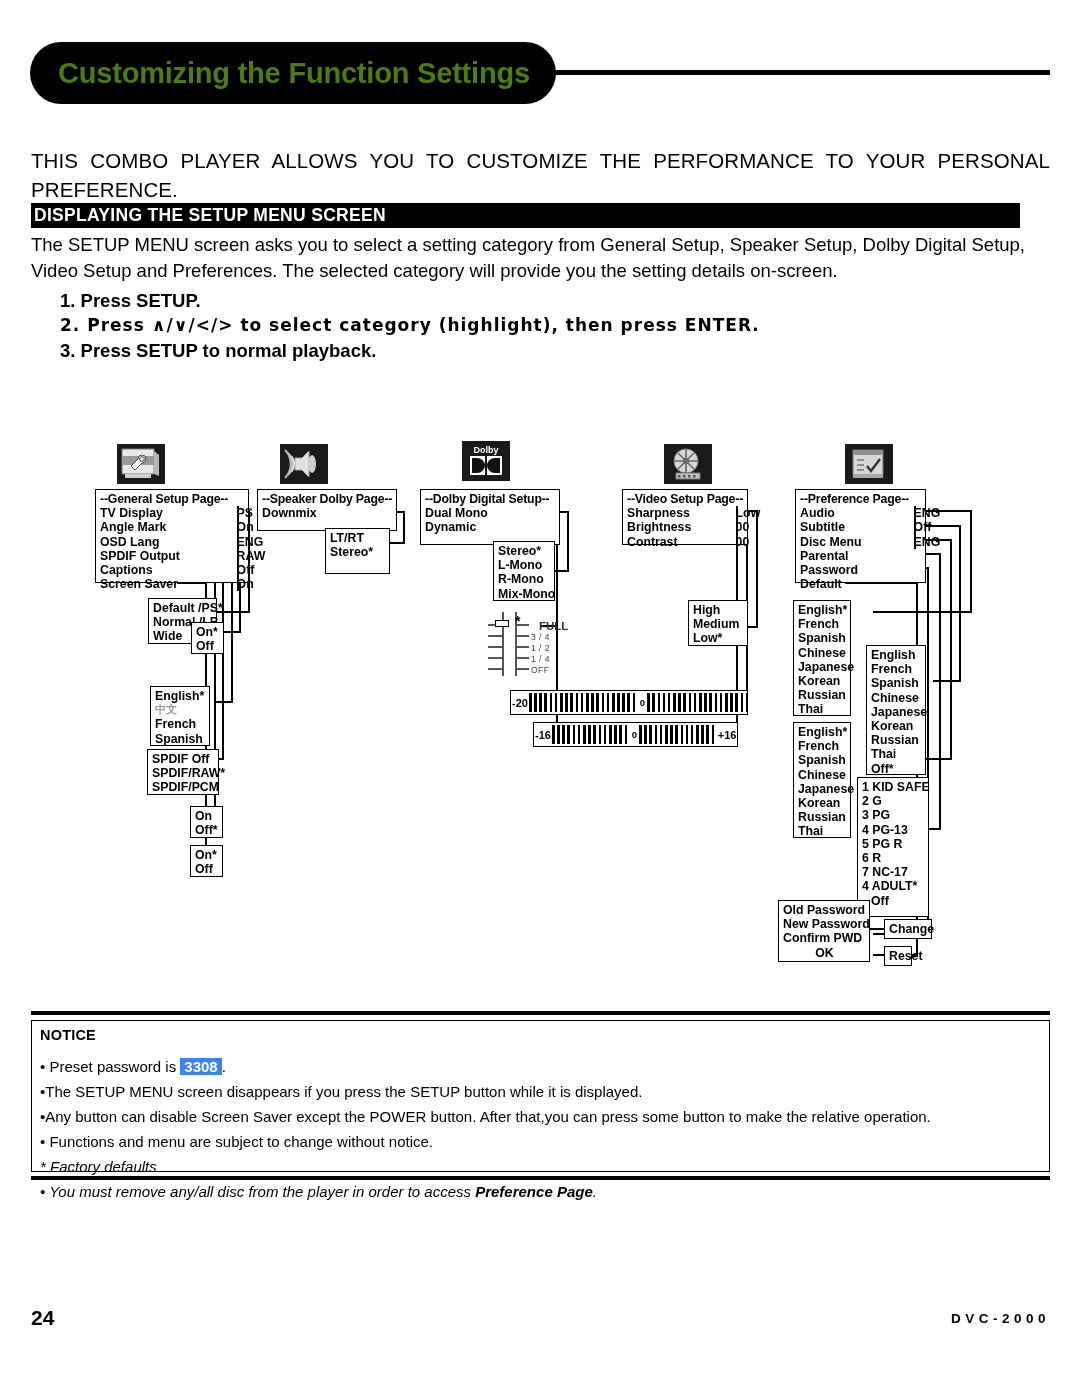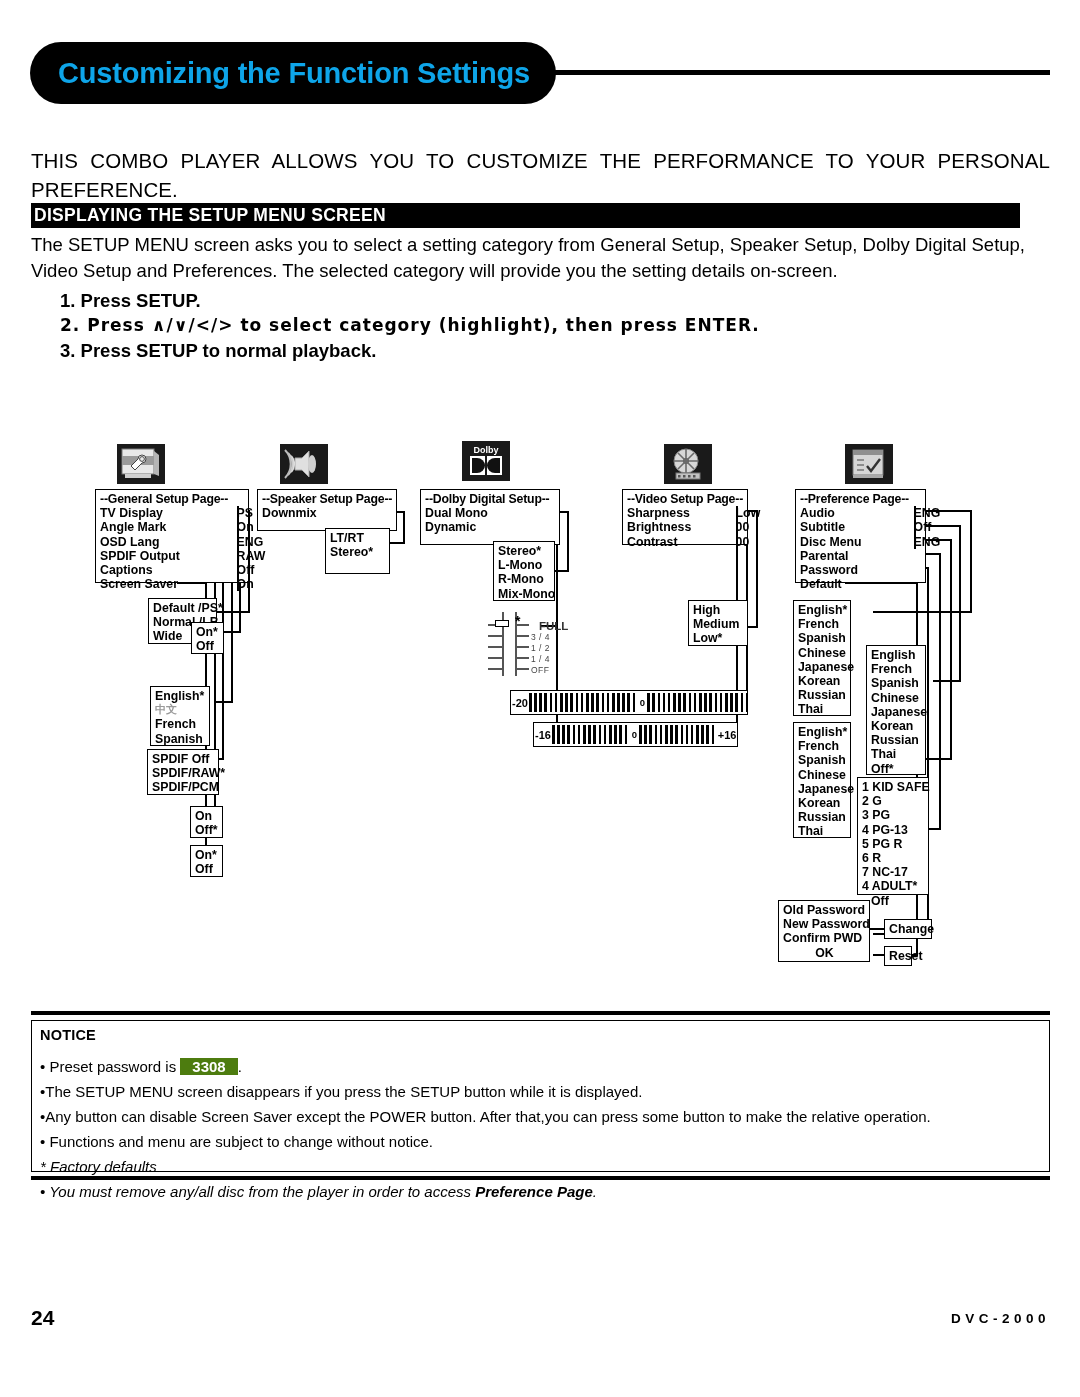--- a/index.html
+++ b/index.html
@@ -10,21 +10,21 @@
     font-family:"Liberation Sans", sans-serif;
     -webkit-font-smoothing:none;
   }
   .page { position:absolute; left:0; top:0; width:1080px; height:1397px; }
 
   
   .hdr { position:absolute; left:30px; top:42px; width:1020px; height:62px; }
   .hdr-rule { position:absolute; left:300px; top:28px; width:720px; height:5px; background:#000; }
   .hdr-pill {
     position:absolute; left:0; top:0; height:62px; padding:0 26px 0 28px;
-    background:#000; color:#0ea5e9; border-radius:31px;
+    background:#000; color:#4d7c0f; border-radius:31px;
     display:flex; align-items:center; white-space:nowrap;
     font-size:29px; font-weight:bold; letter-spacing:-0.2px;
   }
 
   
   .intro {
     position:absolute; left:31px; top:146px; width:1019px;
     font-size:20.5px; line-height:29px; letter-spacing:0.1px;
     text-align:justify;
   }
@@ -87,21 +87,21 @@
   
   .rule-top { position:absolute; left:31px; top:1011px; width:1019px; height:4px; background:#000; }
   .notice {
     position:absolute; left:31px; top:1020px; width:1019px; height:152px;
     border:1.6px solid #000; padding:6px 8px 0 8px;
   }
   .notice h4 { margin:0 0 14px 0; font-size:14.5px; font-weight:bold; letter-spacing:0.2px; }
   .notice p { margin:0 0 6px 0; font-size:15px; line-height:19px; }
   .notice .it { font-style:italic; }
   .notice .it b { font-style:italic; font-weight:bold; }
-  .inv { background:#4d7c0f; color:#fff; padding:0 12px; font-weight:bold; }
+  .inv { background:#3b82f6; color:#fff; padding:0 4px; font-weight:bold; }
   .rule-bot { position:absolute; left:31px; top:1176px; width:1019px; height:4px; background:#000; }
 
   
   .pg { position:absolute; left:31px; top:1306px; font-size:21px; font-weight:bold; }
   .model { position:absolute; right:30px; top:1311px; font-size:13.5px;
            font-weight:bold; letter-spacing:4.5px; }
 </style>
 </head>
 <body>
 
@@ -235,21 +235,21 @@
     <div class="box" style="left:190px;top:806px;width:33px;height:32px;">
       <div class="line">On</div>
       <div class="line">Off*</div>
     </div>
     <div class="box" style="left:190px;top:845px;width:33px;height:32px;">
       <div class="line">On*</div>
       <div class="line">Off</div>
     </div>
 
     <div class="box" style="left:257px;top:489px;width:140px;height:42px;">
-      <div class="line title-line">--Speaker Setup Page--</div>
+      <div class="line title-line">--Speaker Dolby Page--</div>
       <div class="line"><span class="k">Downmix</span></div>
     </div>
     <div class="h" style="left:318px;top:511px;width:87px;"></div>
     <div class="v" style="left:403px;top:511px;height:33px;"></div>
     <div class="h" style="left:388px;top:542px;width:17px;"></div>
     <div class="box" style="left:325px;top:528px;width:65px;height:46px;">
       <div class="line">LT/RT</div>
       <div class="line">Stereo*</div>
     </div>
 
@@ -467,21 +467,21 @@
       <div class="line">English*</div>
       <div class="line">French</div>
       <div class="line">Spanish</div>
       <div class="line">Chinese</div>
       <div class="line">Japanese</div>
       <div class="line">Korean</div>
       <div class="line">Russian</div>
       <div class="line">Thai</div>
     </div>
 
-    <div class="box" style="left:857px;top:777px;width:72px;height:118px;">
+    <div class="box" style="left:857px;top:777px;width:72px;height:140px;">
       <div class="line">1 KID SAFE</div>
       <div class="line">2 G</div>
       <div class="line">3 PG</div>
       <div class="line">4 PG-13</div>
       <div class="line">5 PG R</div>
       <div class="line">6 R</div>
       <div class="line">7 NC-17</div>
       <div class="line">4 ADULT*</div>
       <div class="line" style="padding-left:9px;">Off</div>
     </div>

